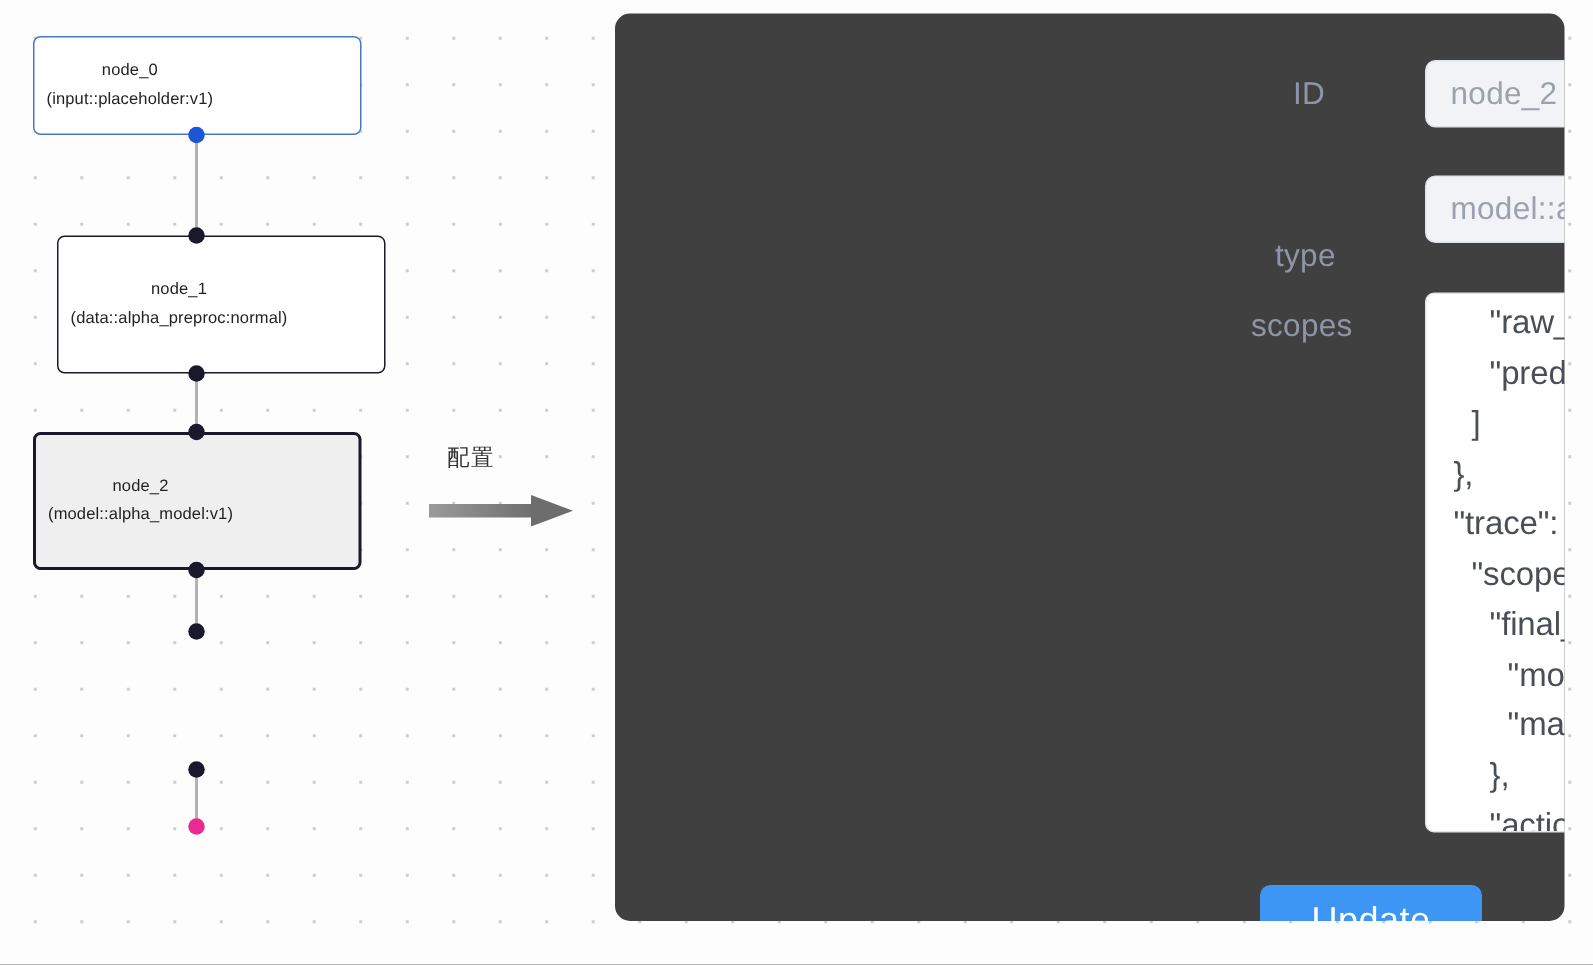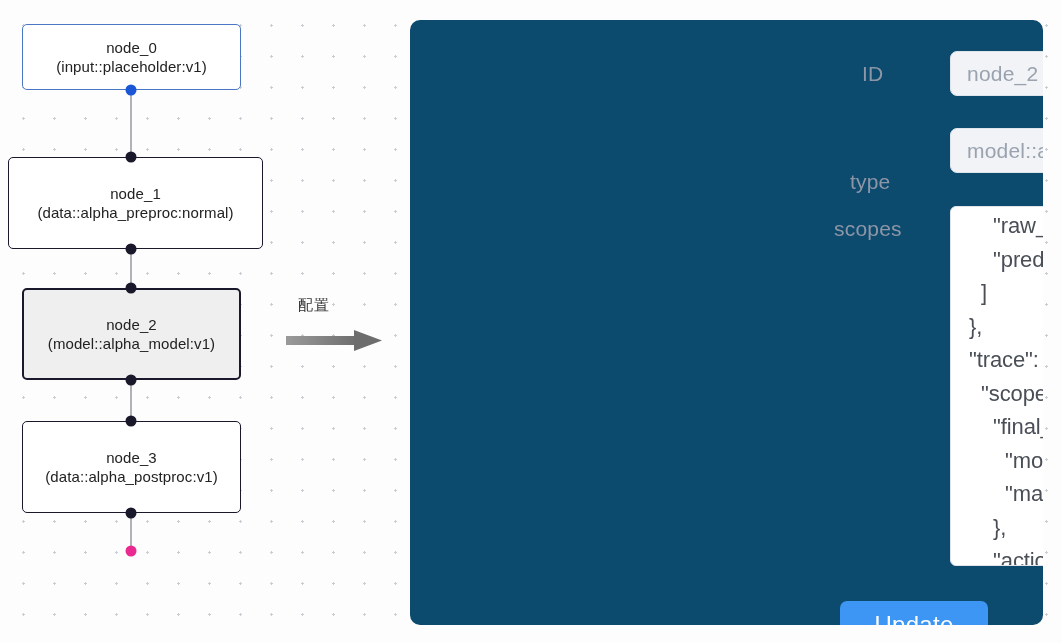--- a/index.html
+++ b/index.html
@@ -23,24 +23,24 @@
 
   
   .node{
     position:absolute;
     box-sizing:border-box;
     background:#ffffff;
     border:1.6px solid #1a192b;
     border-radius:5px;
     display:flex;
     align-items:center;
-    justify-content:center;
+    justify-content:flex-start;
     text-align:center;
     color:#222222;
-    font-size:15px;
+    font-size:11px;
     line-height:19px;
     padding:4px 8px;
     letter-spacing:.1px;
   }
   .node .node-label{white-space:pre-line;}
   .node.input-node{border-color:#4a77c4;border-width:1.4px;}
   .node.selected-node{background:#efefef;border-color:#1a192b;border-width:2px;}
   .node.output-node{border-color:#e0519a;border-width:1.6px;}
 
   
@@ -70,23 +70,23 @@
     position:absolute;left:12px;top:0;
     font-size:15px;color:#333333;
     font-family:"DejaVu Sans","Liberation Sans",sans-serif;
     letter-spacing:1px;
     white-space:nowrap;
   }
   #annotation svg{position:absolute;left:0;top:32px;}
 
   
   #config-panel{
-    position:absolute;left:410px;top:20px;
+    position:absolute;left:410px;top:9px;
     width:633px;height:605px;
-    background:#0c4a6e;
+    background:#404040;
     border-radius:10px;
     box-sizing:border-box;
     overflow:hidden;
     z-index:10;
   }
   .field-row{position:absolute;display:flex;align-items:center;}
 
   .field-label{
     color:#8d96a6;
     font-size:21px;
@@ -162,38 +162,34 @@
   <div class="edge" style="left:131px;top:249px;height:39px;"></div>
   <div class="edge" style="left:131px;top:380px;height:41px;"></div>
   <div class="edge" style="left:131px;top:513px;height:38px;"></div>
 
   <div class="node input-node" style="left:22px;top:24px;width:219px;height:66px;">
     <span class="node-label">node_0
 (input::placeholder:v1)</span>
   </div>
   <div class="handle blue" style="left:131px;top:90px;"></div>
 
-  <div class="node" style="left:8px;top:157px;width:255px;height:92px;">
+  <div class="node" style="left:38px;top:157px;width:219px;height:92px;">
     <span class="node-label">node_1
 (data::alpha_preproc:normal)</span>
   </div>
   <div class="handle" style="left:131px;top:157px;"></div>
   <div class="handle" style="left:131px;top:249px;"></div>
 
   <div class="node selected-node" style="left:22px;top:288px;width:219px;height:92px;">
     <span class="node-label">node_2
 (model::alpha_model:v1)</span>
   </div>
   <div class="handle" style="left:131px;top:288px;"></div>
   <div class="handle" style="left:131px;top:380px;"></div>
 
-  <div class="node" style="left:22px;top:421px;width:219px;height:92px;">
-    <span class="node-label">node_3
-(data::alpha_postproc:v1)</span>
-  </div>
   <div class="handle" style="left:131px;top:421px;"></div>
   <div class="handle" style="left:131px;top:513px;"></div>
 
   <div class="handle pink" style="left:131px;top:551px;"></div>
 
   <div id="annotation">
     <div class="anno-text">配置</div>
     <svg width="100" height="26" viewBox="0 0 100 26">
       <defs>
         <linearGradient id="arrGrad" x1="0" y1="0" x2="1" y2="0">

